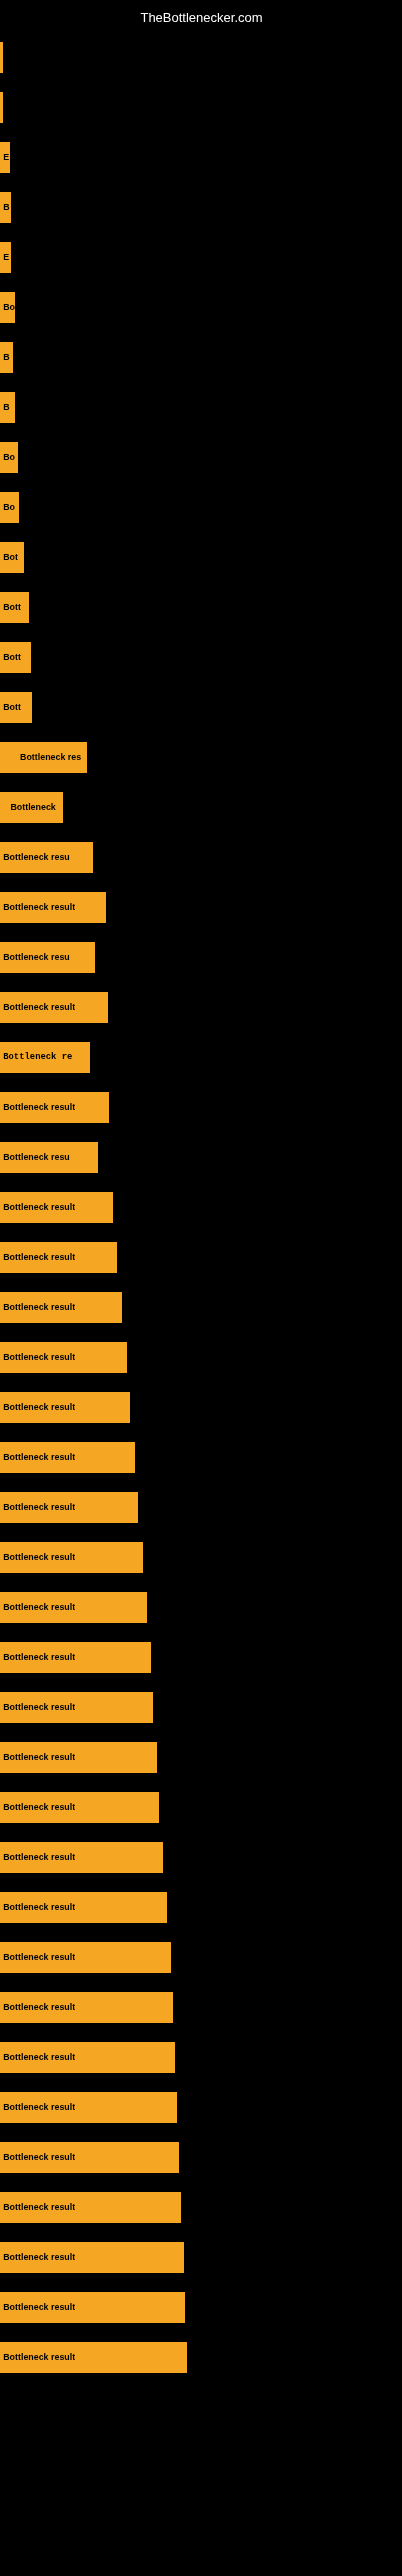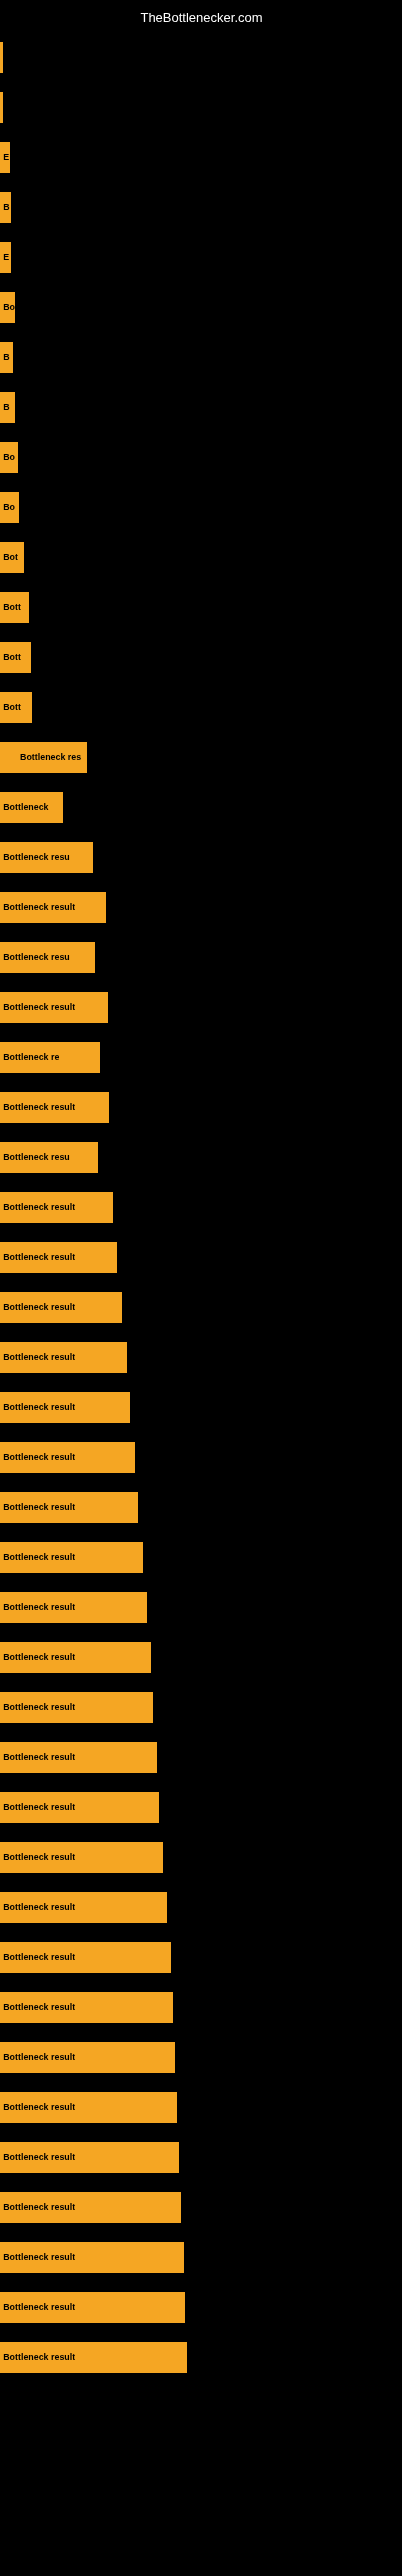--- a/index.html
+++ b/index.html
@@ -137,21 +137,21 @@
       <div class="bar" style="width: 32px;">
         <span class="bar-label">Bott</span>
       </div>
     </div>
     <div class="bar-row">
       <div class="bar" style="width: 87px; padding-left: 20px;">
         <span class="bar-label">Bottleneck res</span>
       </div>
     </div>
     <div class="bar-row">
-      <div class="bar" style="width: 63px;">
+      <div class="bar" style="width: 63px; justify-content: center;">
         <span class="bar-label">Bottleneck</span>
       </div>
     </div>
     <div class="bar-row">
       <div class="bar" style="width: 93px;">
         <span class="bar-label">Bottleneck resu</span>
       </div>
     </div>
     <div class="bar-row">
       <div class="bar" style="width: 106px;">
@@ -162,21 +162,21 @@
       <div class="bar" style="width: 95px;">
         <span class="bar-label">Bottleneck resu</span>
       </div>
     </div>
     <div class="bar-row">
       <div class="bar" style="width: 108px;">
         <span class="bar-label">Bottleneck result</span>
       </div>
     </div>
     <div class="bar-row">
-      <div class="bar" style="width: 100px;">
+      <div class="bar" style="width: 90px; font-family: Liberation Mono, monospace;">
         <span class="bar-label">Bottleneck re</span>
       </div>
     </div>
     <div class="bar-row">
       <div class="bar" style="width: 109px;">
         <span class="bar-label">Bottleneck result</span>
       </div>
     </div>
     <div class="bar-row">
       <div class="bar" style="width: 98px;">

